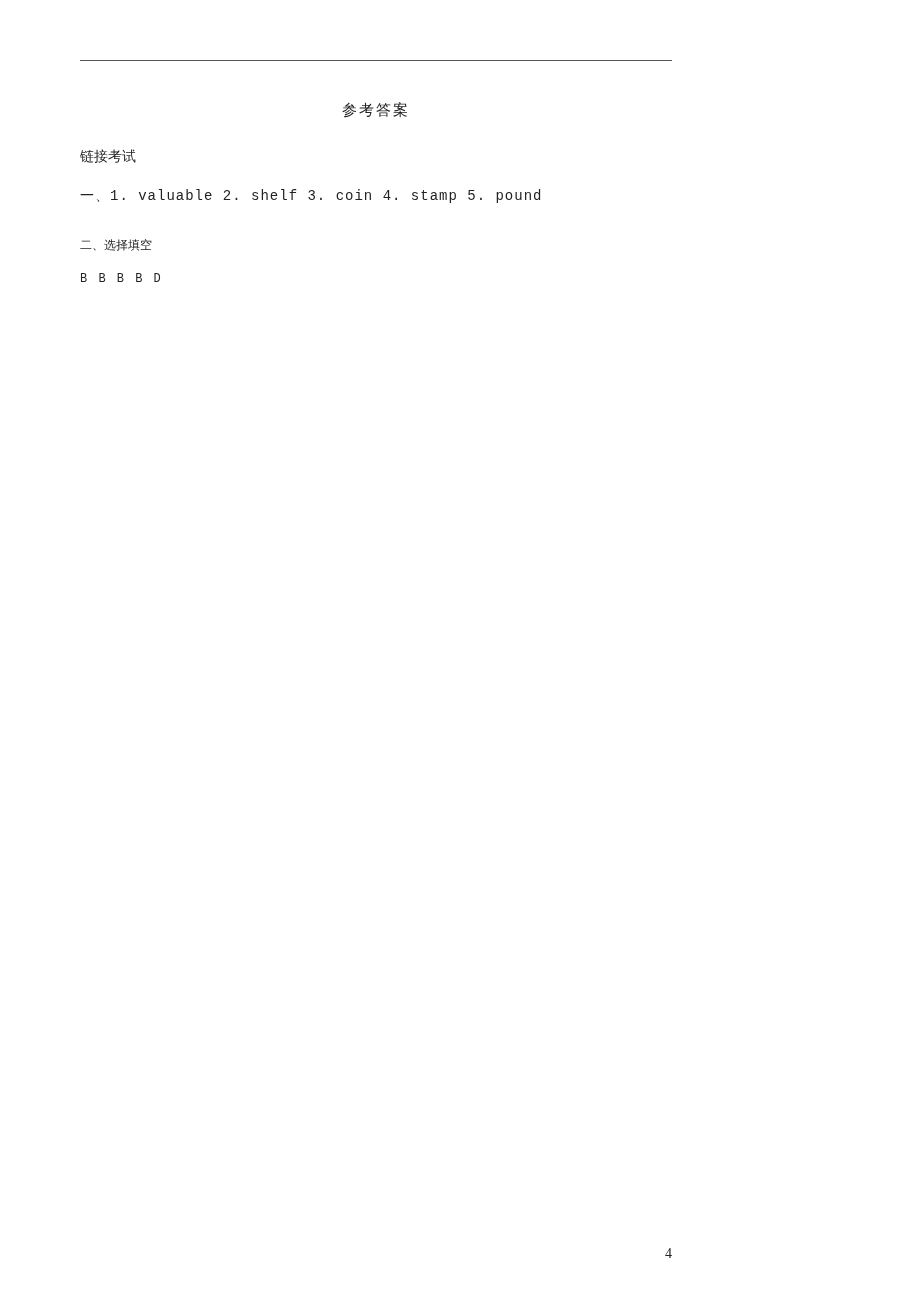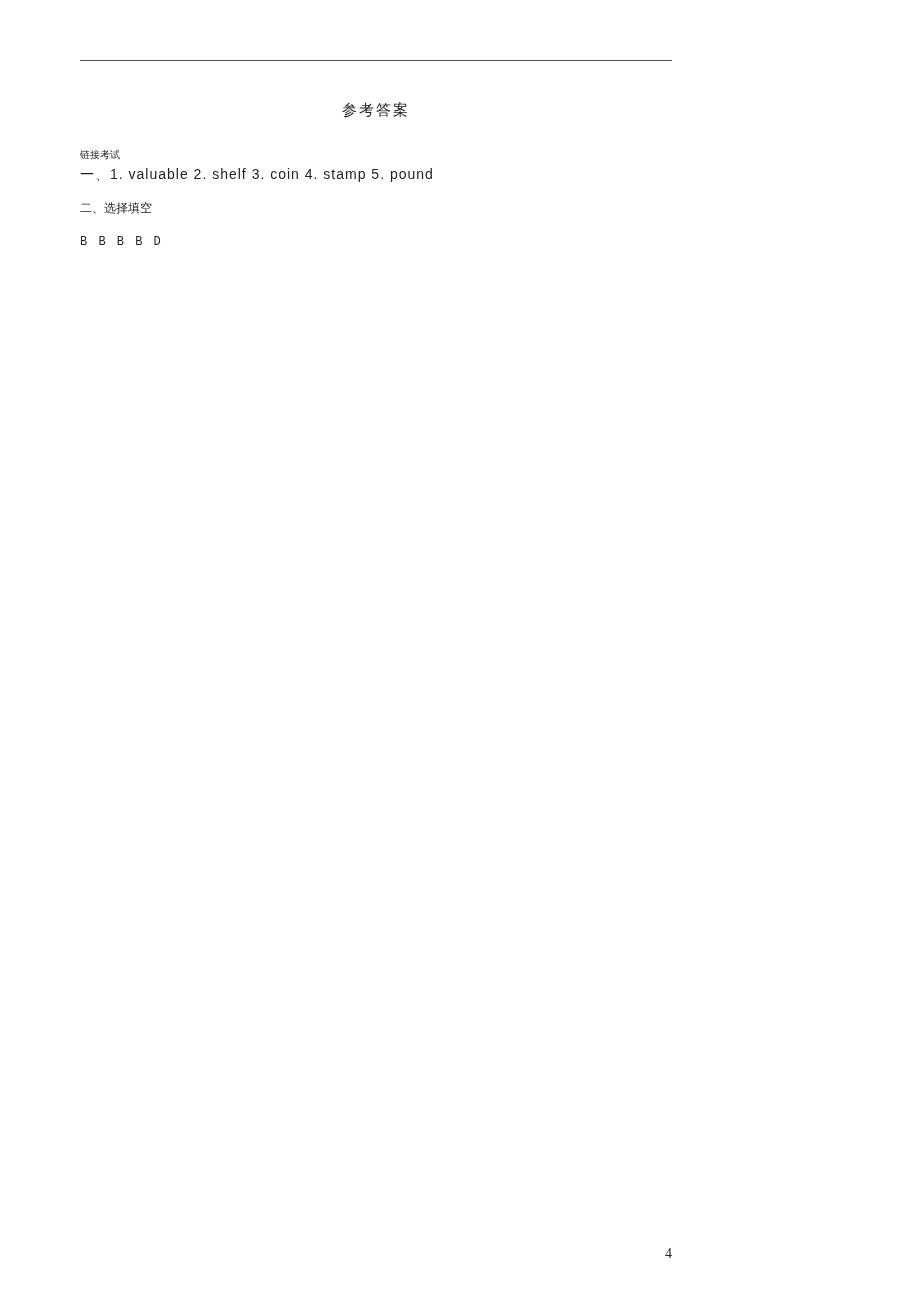--- a/index.html
+++ b/index.html
@@ -35,28 +35,29 @@
 
     .page-title {
       text-align: center;
       font-size: 15px;
       font-family: "SimSun", "宋体", serif;
       margin-bottom: 28px;
       letter-spacing: 2px;
     }
 
     .section-heading {
-      font-size: 10px;
+      font-size: 14px;
       font-family: Liberation Mono, monospace;
+      margin-bottom: 18px;
     }
 
     .answer-row {
       font-size: 14px;
-      font-family: Liberation Sans, sans-serif;
-      margin-bottom: 13px;
+      font-family: Liberation Mono, monospace;
+      margin-bottom: 28px;
       letter-spacing: 1px;
       line-height: 1.8;
     }
 
     .section-two-heading {
       font-size: 12px;
       font-family: "SimSun", "宋体", serif;
       margin-bottom: 18px;
     }
 

